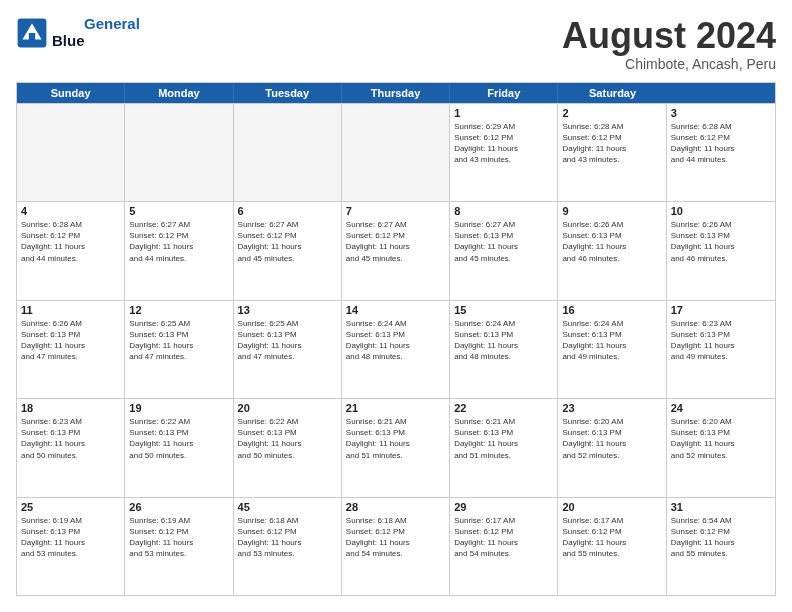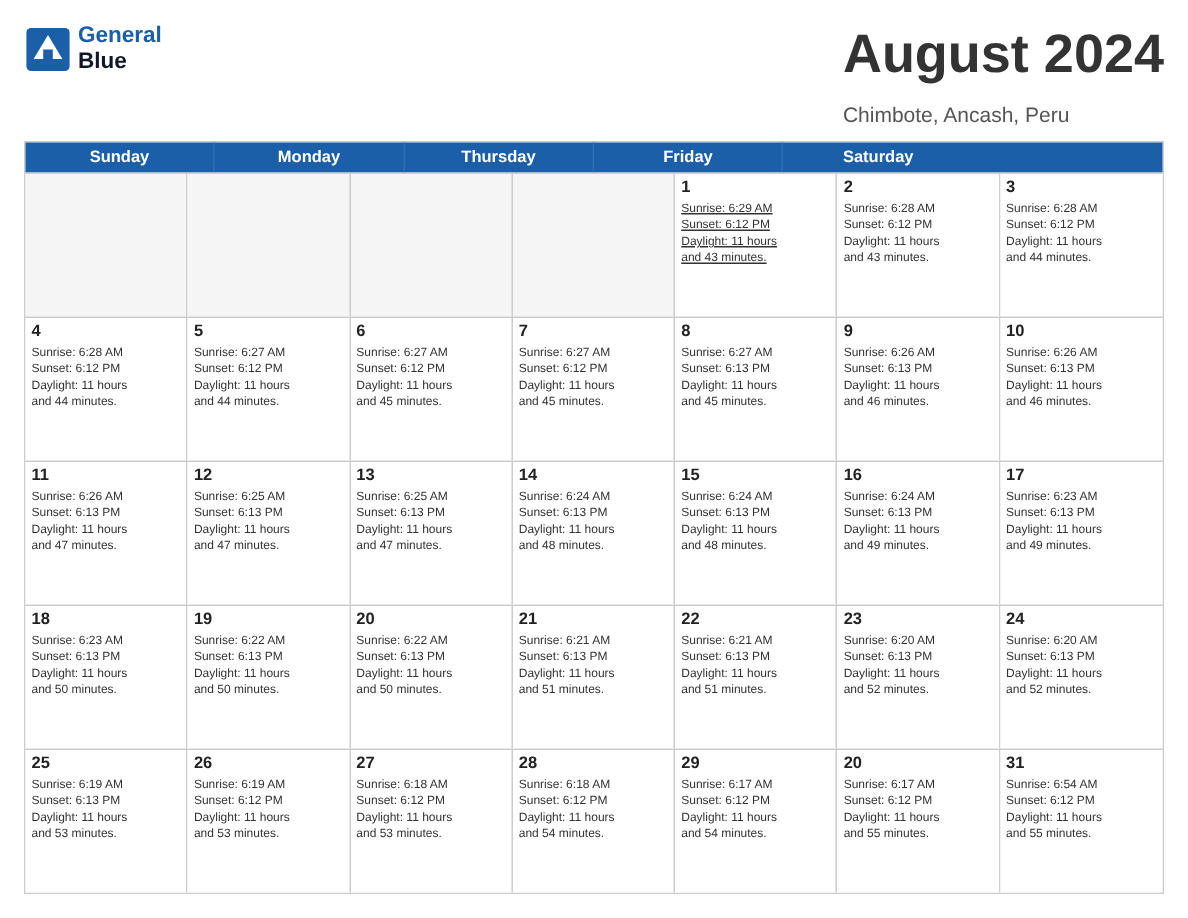--- a/index.html
+++ b/index.html
@@ -26,41 +26,41 @@
     .logo {
       display: flex;
       align-items: center;
     }
     .logo-icon {
       width: 32px;
       height: 32px;
       margin-right: 4px;
     }
     .title-block {
+      text-align: right;
     }
     .main-title {
       font-size: 36px;
       font-weight: bold;
       color: #333;
       line-height: 1.1;
     }
     .subtitle {
       font-size: 14px;
       color: #555;
-      margin-top: 12px;
     }
     .calendar {
       flex: 1;
       display: flex;
       flex-direction: column;
       border: 1px solid #ccc;
     }
     .cal-header {
       display: grid;
-      grid-template-columns: repeat(6, 1fr);
+      grid-template-columns: repeat(7, 1fr);
       background: #1a5fa8;
     }
     .cal-header-cell {
       color: #fff;
       font-size: 11px;
       font-weight: bold;
       text-align: center;
       padding: 4px 2px;
       border-right: 1px solid #2a6fb8;
     }
@@ -109,47 +109,48 @@
 
 <div class="page">
   <div class="header">
     <div class="logo">
       <svg class="logo-icon" viewBox="0 0 40 40">
         <rect x="2" y="2" width="36" height="36" rx="4" fill="#1a5fa8"></rect>
         <polygon points="20,8 32,28 8,28" fill="white"></polygon>
         <rect x="16" y="20" width="8" height="14" fill="#1a5fa8"></rect>
       </svg>
       <div>
-        <div style="font-size:15px;font-weight:bold;color:#1a5fa8;line-height:1.1;">General</div>
+        <div style="font-size:15px;font-weight:bold;color:#1a5fa8;line-height:1.1;margin-left:32px;">General</div>
         <div style="font-size:15px;font-weight:bold;color:#0f172a;line-height:1.1;">Blue</div>
       </div>
     </div>
     <div class="title-block">
       <div class="main-title">August 2024</div>
       <div class="subtitle">Chimbote, Ancash, Peru</div>
     </div>
   </div>
 
   <div class="calendar">
     <div class="cal-header">
       <div class="cal-header-cell">Sunday</div>
       <div class="cal-header-cell">Monday</div>
+      <div class="cal-header-cell">Tuesday</div>
       <div class="cal-header-cell">Thursday</div>
       <div class="cal-header-cell">Friday</div>
       <div class="cal-header-cell">Saturday</div>
     </div>
     <div class="cal-body" id="cal-body">
     <div class="cal-row">
           <div class="cal-cell empty"></div>
           <div class="cal-cell empty"></div>
           <div class="cal-cell empty"></div>
           <div class="cal-cell empty"></div>
           <div class="cal-cell">
             <div class="day-num">1</div>
-            <div class="cell-text" style="white-space: pre-line; text-decoration: underline;">Sunrise: 6:29 AM
+            <div class="cell-text" style="white-space: pre-line;">Sunrise: 6:29 AM
 Sunset: 6:12 PM
 Daylight: 11 hours
 and 43 minutes.</div>
           </div>
           <div class="cal-cell">
             <div class="day-num">2</div>
             <div class="cell-text" style="white-space: pre-line;">Sunrise: 6:28 AM
 Sunset: 6:12 PM
 Daylight: 11 hours
 and 43 minutes.</div>
@@ -324,21 +325,21 @@
 and 53 minutes.</div>
           </div>
           <div class="cal-cell">
             <div class="day-num">26</div>
             <div class="cell-text" style="white-space: pre-line;">Sunrise: 6:19 AM
 Sunset: 6:12 PM
 Daylight: 11 hours
 and 53 minutes.</div>
           </div>
           <div class="cal-cell">
-            <div class="day-num">27</div>
+            <div class="day-num">45</div>
             <div class="cell-text" style="white-space: pre-line;">Sunrise: 6:18 AM
 Sunset: 6:12 PM
 Daylight: 11 hours
 and 53 minutes.</div>
           </div>
           <div class="cal-cell">
             <div class="day-num">28</div>
             <div class="cell-text" style="white-space: pre-line;">Sunrise: 6:18 AM
 Sunset: 6:12 PM
 Daylight: 11 hours

